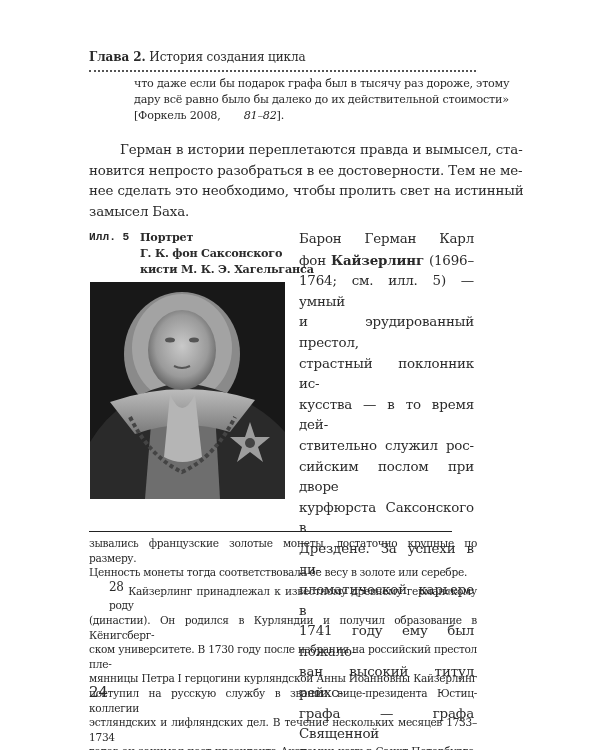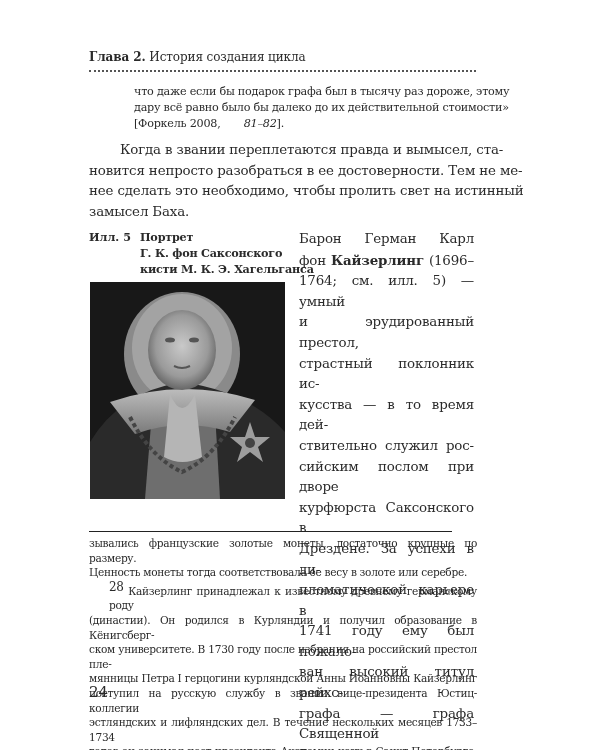--- a/index.html
+++ b/index.html
@@ -10,35 +10,35 @@
   .running-head {
     position: absolute; left: 89px; top: 49px; width: 388px;
     font-size: 12px; line-height: 16px; letter-spacing: -0.1px; white-space: nowrap;
   }
   .running-head b { font-weight: bold; }
   .dotted-rule {
     position: absolute; left: 89px; top: 70px; width: 387px; height: 0;
     border-top: 2px dotted #555;
   }
   .quote {
-    position: absolute; left: 134px; top: 84px; width: 342px;
+    position: absolute; left: 134px; top: 76px; width: 342px;
     font-size: 11.2px; line-height: 16.2px; letter-spacing: -0.25px;
   }
   .quote .line { white-space: nowrap; display: block; }
   .quote i { font-style: italic; margin-left: 20px; }
   .para {
     position: absolute; left: 89px; top: 140px; width: 388px;
     font-size: 13.4px; line-height: 20.5px; letter-spacing: -0.15px;
   }
   .para .line { display: block; white-space: nowrap; }
   .para .indent { padding-left: 31px; }
   .just { text-align: justify; text-align-last: justify; white-space: normal !important; }
 
   .ill-label {
-    position: absolute; left: 89px; top: 229px; font-weight: bold; font-size: 11.2px; line-height: 16px;
+    position: absolute; left: 89px; top: 229px; font-weight: bold; font-size: 11.2px; line-height: 16px; font-family: Liberation Mono, monospace;
   }
   .ill-caption {
     position: absolute; left: 140px; top: 229px; width: 144px; text-align: left;
     font-weight: bold; font-size: 11.2px; line-height: 16.2px; letter-spacing: -0.2px;
   }
   .ill-caption .line { display: block; white-space: nowrap; }
   .portrait {
     position: absolute; left: 90px; top: 282px; width: 195px; height: 217px;
     background: radial-gradient(ellipse at 50% 30%, #2b2b2b 0%, #141414 70%);
     overflow: hidden;
@@ -76,21 +76,21 @@
 </div>
 <div class="dotted-rule"></div>
 
 <div class="quote">
   <span class="line">что даже если бы подарок графа был в тысячу раз дороже, этому</span>
   <span class="line">дару всё равно было бы далеко до их действительной стоимости»</span>
   <span class="line"><span>[Форкель 2008, </span><i>81–82</i><span>].</span></span>
 </div>
 
 <div class="para">
-  <span class="line indent">Когда в звании переплетаются правда и вымысел, ста-</span>
+  <span class="line indent">Герман в истории переплетаются правда и вымысел, ста-</span>
   <span class="line">новится непросто разобраться в ее достоверности. Тем не ме-</span>
   <span class="line">нее сделать это необходимо, чтобы пролить свет на истинный</span>
   <span class="line">замысел Баха.</span>
 </div>
 
 <div class="ill-label">Илл. 5</div>
 <div class="ill-caption">
   <span class="line">Портрет</span>
   <span class="line">Г. К. фон Саксонского</span>
   <span class="line">кисти М. К. Э. Хагельганса</span>

